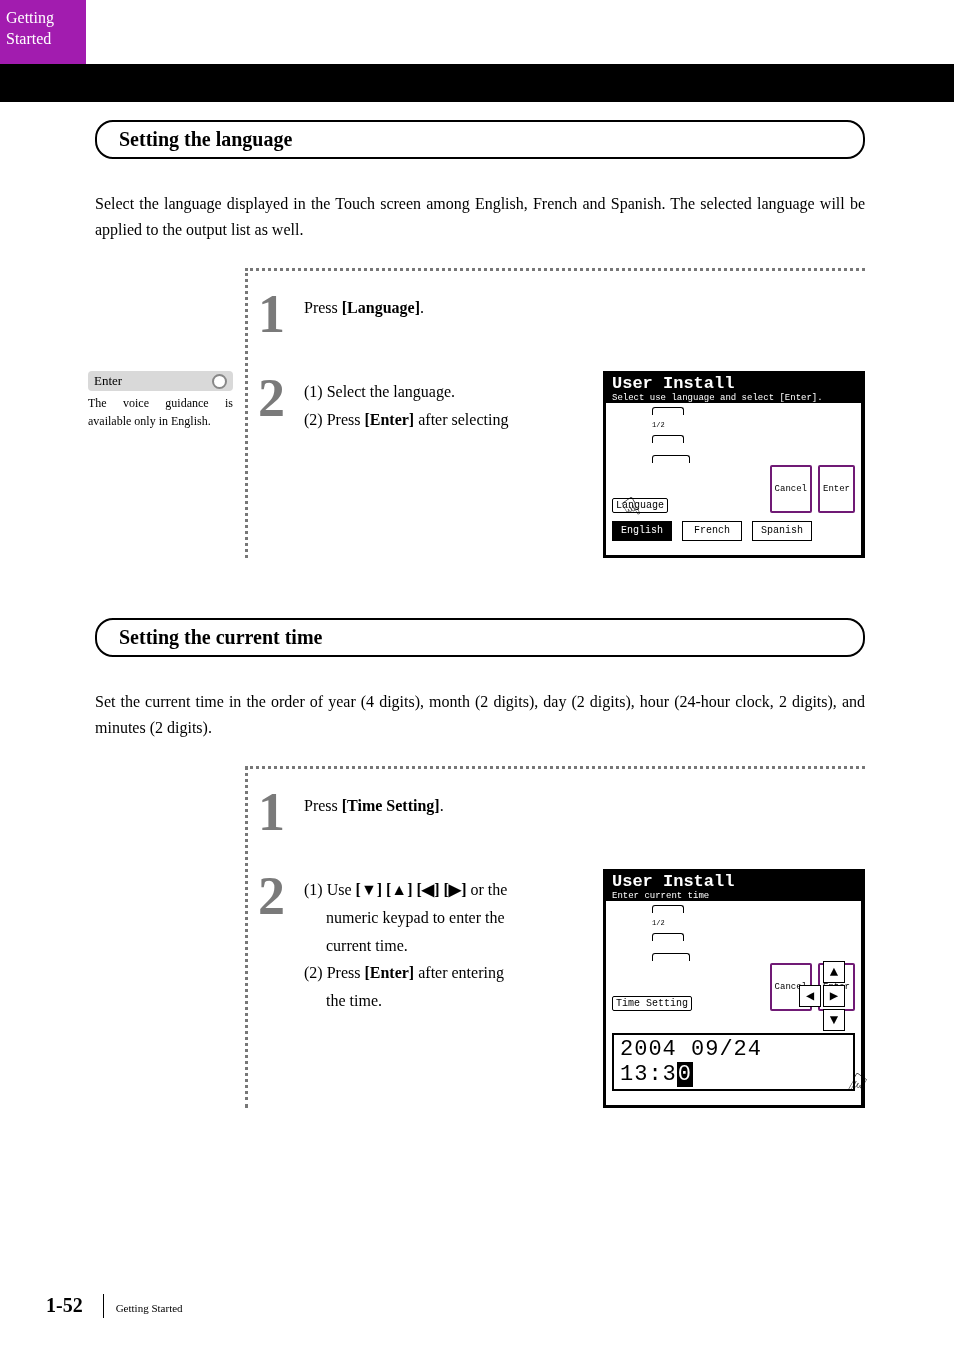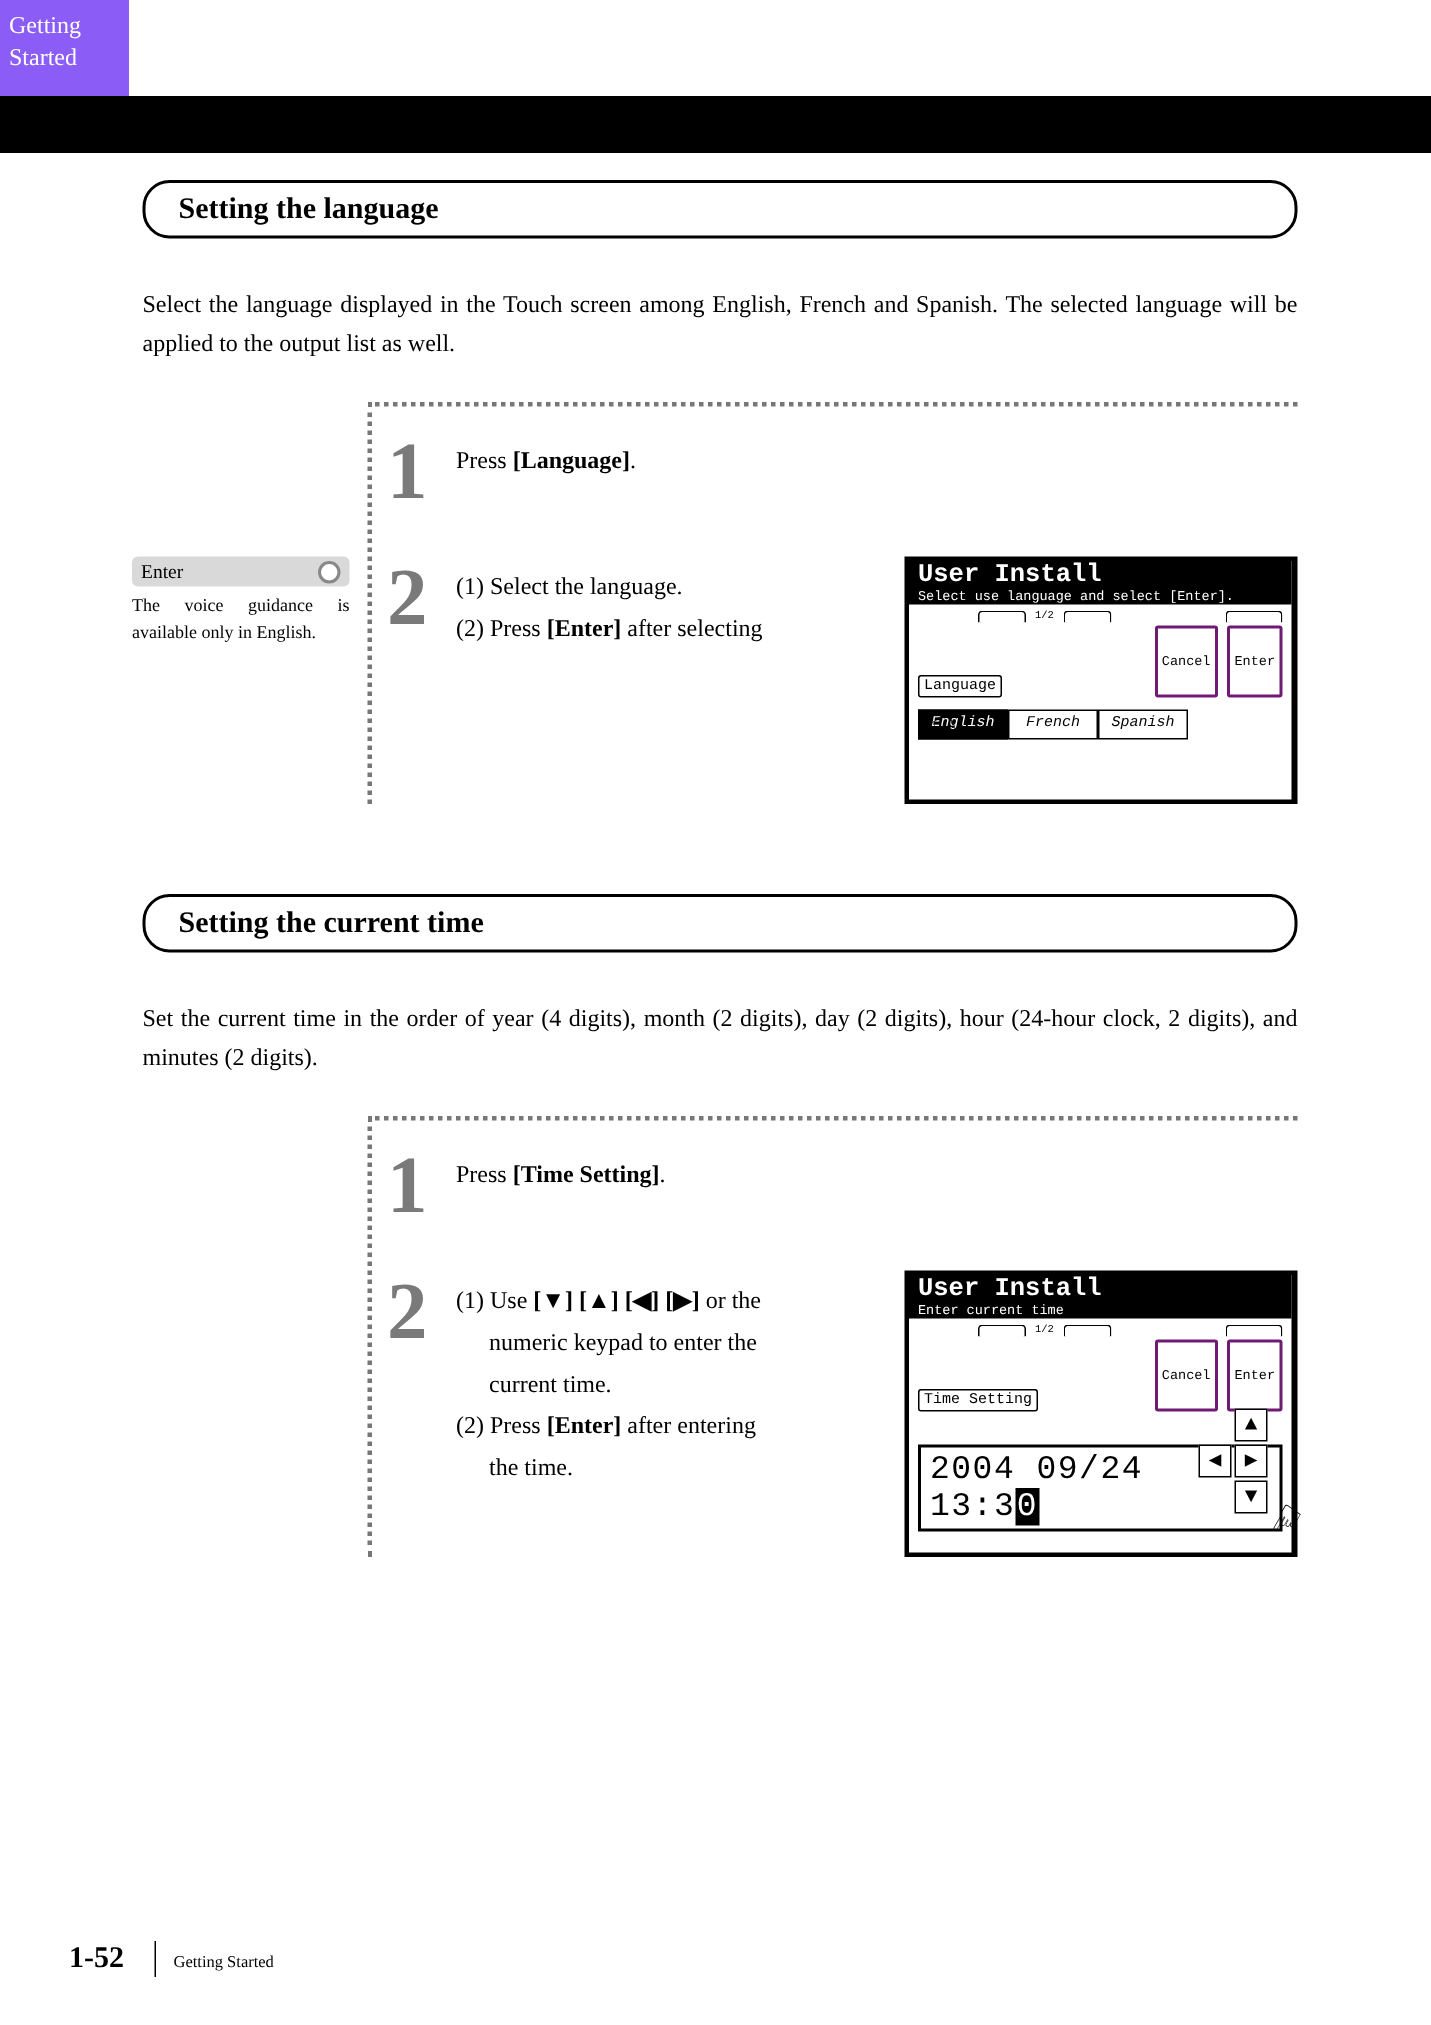--- a/index.html
+++ b/index.html
@@ -10,21 +10,21 @@
       font-family: Georgia, 'Times New Roman', serif;
       color: #000;
       position: relative;
     }
     .side-tab {
       position: absolute;
       top: 0;
       left: 0;
       width: 86px;
       height: 64px;
-      background: #8b5cf6;
+      background: #a21caf;
       color: #fff;
       font-size: 16px;
       line-height: 1.3;
       padding: 8px 6px;
       text-align: left;
     }
     .black-band {
       position: absolute;
       top: 64px;
       left: 0;
@@ -112,26 +112,26 @@
       width: 262px;
       border: 3px solid #000;
       border-right-width: 4px;
       font-family: "Courier New", monospace;
       background: #fff;
     }
     .screen-head { background: #000; color: #fff; padding: 0 6px; }
     .screen-title { font-size: 17px; font-weight: bold; }
     .screen-sub { font-size: 9px; }
     .screen-body { padding: 4px 6px 14px; position: relative; min-height: 130px; }
-    .tab-row { display: flex; gap: 6px; margin-bottom: 2px; font-size: 8px; padding-left: 40px; }
+    .tab-row { display: flex; gap: 6px; margin-bottom: 2px; font-size: 8px; padding-left: 40px; flex-direction: column; }
     .mini-tab { width: 32px; height: 8px; border: 1px solid #000; border-bottom: none; border-radius: 3px 3px 0 0; }
     .row-top { display:flex; align-items:flex-end; gap:6px;}
     .field-label { font-size: 10px; border:1px solid #000; border-radius:2px; padding:1px 3px; }
     .btn-sm { font-size: 9px; border:2px solid #701a75; border-radius:2px; padding:17px 3px; }
-    .lang-row { display:flex; margin-top:8px;font-style:italic;}
+    .lang-row { display:flex; gap:10px; margin-top:8px;}
     .lang-btn { width:60px; height:20px; border:1px solid #000; font-size:10px; text-align:center; line-height:18px; }
     .lang-btn.selected { background:#000; color:#fff; }
     .hand-icon {
       position:absolute;
       font-size:26px;
       transform: rotate(-30deg);
       left: 18px;
       bottom: 30px;
       pointer-events:none;
     }

